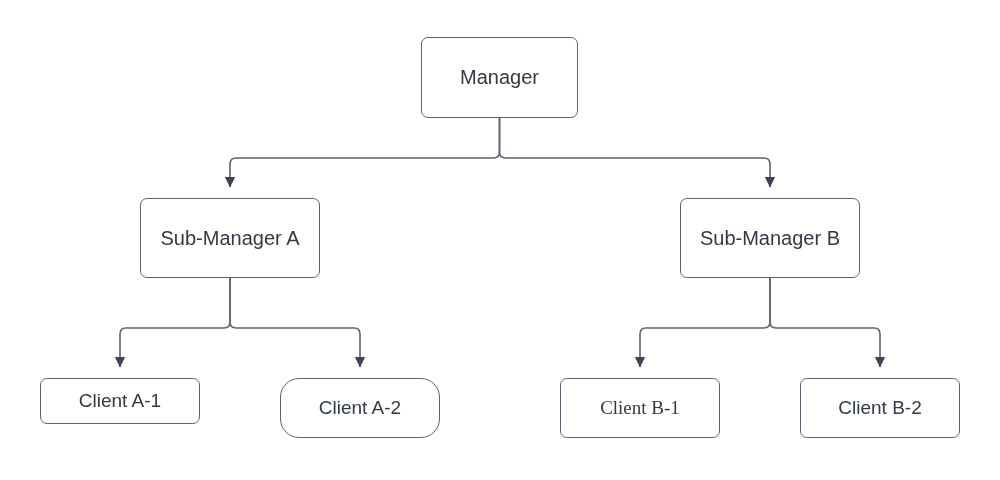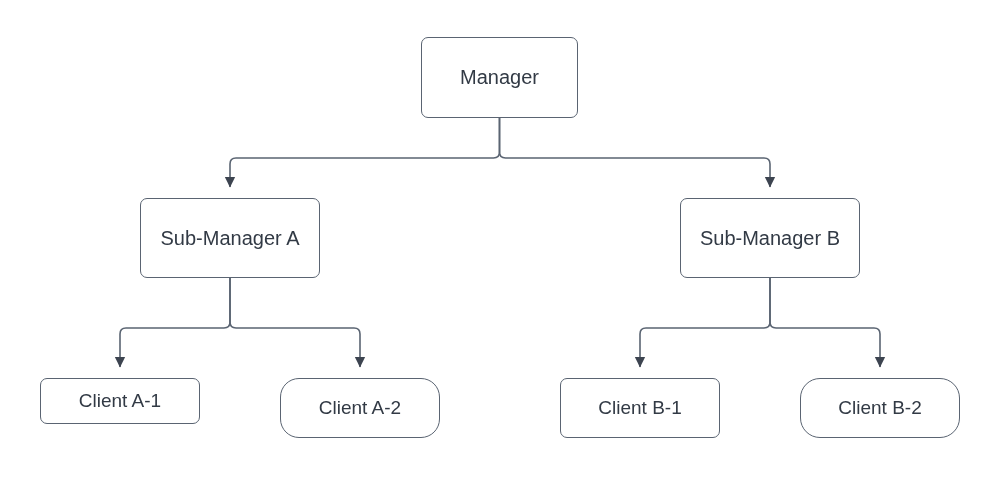--- a/index.html
+++ b/index.html
@@ -81,21 +81,21 @@
   </div>
 
   <div class="node node-leaf" style="left:40px; top:378px; width:160px; height:46px;">
     <span class="node-label">Client A-1</span>
   </div>
 
   <div class="node node-leaf" style="left:280px; top:378px; width:160px; height:60px;border-radius:19px;">
     <span class="node-label">Client A-2</span>
   </div>
 
-  <div class="node node-leaf" style="left:560px; top:378px; width:160px; height:60px;">
+  <div class="node node-leaf" style="left:560px; top:378px; width:160px; height:60px;font-family:Liberation Serif, serif;">
     <span class="node-label">Client B-1</span>
   </div>
 
-  <div class="node node-leaf" style="left:800px; top:378px; width:160px; height:60px;border-radius:20px;">
+  <div class="node node-leaf" style="left:800px; top:378px; width:160px; height:60px;">
     <span class="node-label">Client B-2</span>
   </div>
 
 </div>
 
 </body></html>

